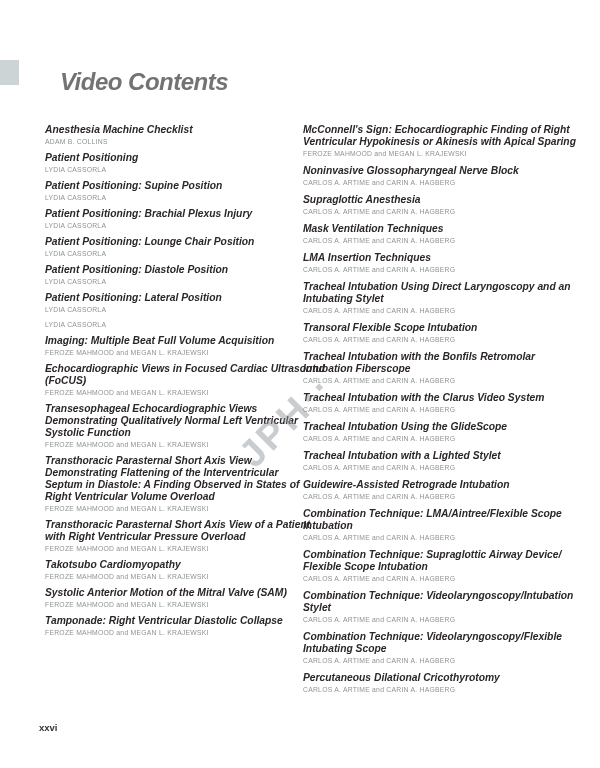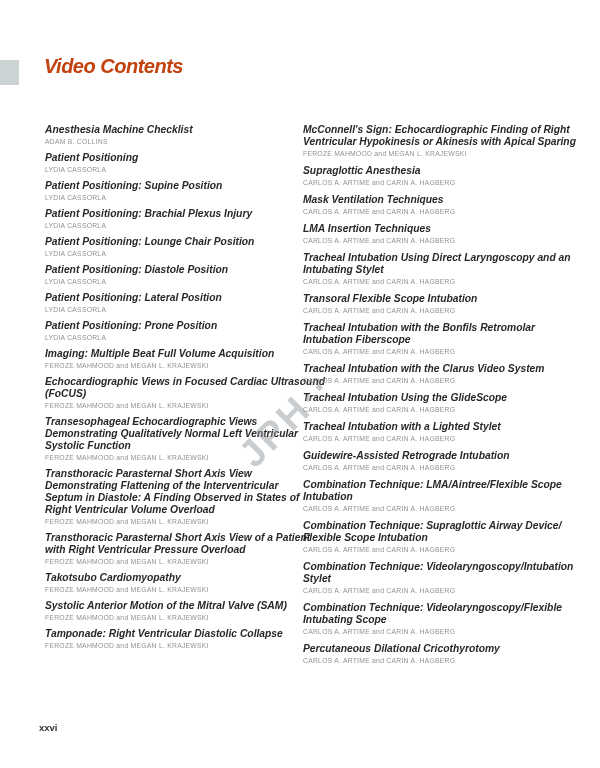--- a/index.html
+++ b/index.html
@@ -6,23 +6,23 @@
   .page {
     position:relative; width:600px; height:768px; margin:0 auto;
     background:#ffffff; overflow:hidden;
     font-family:"Liberation Sans", sans-serif;
   }
   .accent-square {
     position:absolute; left:0; top:60px; width:19px; height:25px;
     background:#cdd4d6;
   }
   .page-title {
-    position:absolute; left:44px; top:50px; margin:0;
-    font-size:20px; line-height:32px; font-style:italic; font-weight:bold;
-    letter-spacing:-0.5px; color:#c2410c;
+    position:absolute; left:44px; top:50px; margin:16px;
+    font-size:24px; line-height:32px; font-style:italic; font-weight:bold;
+    letter-spacing:-0.5px; color:#737373;
   }
   .columns {
     position:absolute; left:45px; top:124px; width:512px;
     display:flex;
   }
   .col { width:254px; }
   .col-left { margin-right:4px; }
   .entry { margin-bottom:6px; }
   .col-right .entry { margin-bottom:7px; }
   .vtitle {
@@ -76,21 +76,20 @@
         </div>
         <div class="entry">
           <div class="vtitle">Patient Positioning: Diastole Position</div>
           <div class="vauthors">LYDIA CASSORLA</div>
         </div>
         <div class="entry">
           <div class="vtitle">Patient Positioning: Lateral Position</div>
           <div class="vauthors">LYDIA CASSORLA</div>
         </div>
         <div class="entry">
-          <div class="vtitle">Patient Positioning: Prone Position</div>
           <div class="vauthors">LYDIA CASSORLA</div>
         </div>
         <div class="entry">
           <div class="vtitle">Imaging: Multiple Beat Full Volume Acquisition</div>
           <div class="vauthors">FEROZE MAHMOOD and MEGAN L. KRAJEWSKI</div>
         </div>
         <div class="entry">
           <div class="vtitle">Echocardiographic Views in Focused Cardiac Ultrasound
 (FoCUS)</div>
           <div class="vauthors">FEROZE MAHMOOD and MEGAN L. KRAJEWSKI</div>
@@ -126,20 +125,24 @@
           <div class="vauthors">FEROZE MAHMOOD and MEGAN L. KRAJEWSKI</div>
         </div>
       </div>
     <div class="col col-right" id="col-right">
         <div class="entry">
           <div class="vtitle">McConnell's Sign: Echocardiographic Finding of Right
 Ventricular Hypokinesis or Akinesis with Apical Sparing</div>
           <div class="vauthors">FEROZE MAHMOOD and MEGAN L. KRAJEWSKI</div>
         </div>
         <div class="entry">
+          <div class="vtitle">Noninvasive Glossopharyngeal Nerve Block</div>
+          <div class="vauthors">CARLOS A. ARTIME and CARIN A. HAGBERG</div>
+        </div>
+        <div class="entry">
           <div class="vtitle">Supraglottic Anesthesia</div>
           <div class="vauthors">CARLOS A. ARTIME and CARIN A. HAGBERG</div>
         </div>
         <div class="entry">
           <div class="vtitle">Mask Ventilation Techniques</div>
           <div class="vauthors">CARLOS A. ARTIME and CARIN A. HAGBERG</div>
         </div>
         <div class="entry">
           <div class="vtitle">LMA Insertion Techniques</div>
           <div class="vauthors">CARLOS A. ARTIME and CARIN A. HAGBERG</div>

